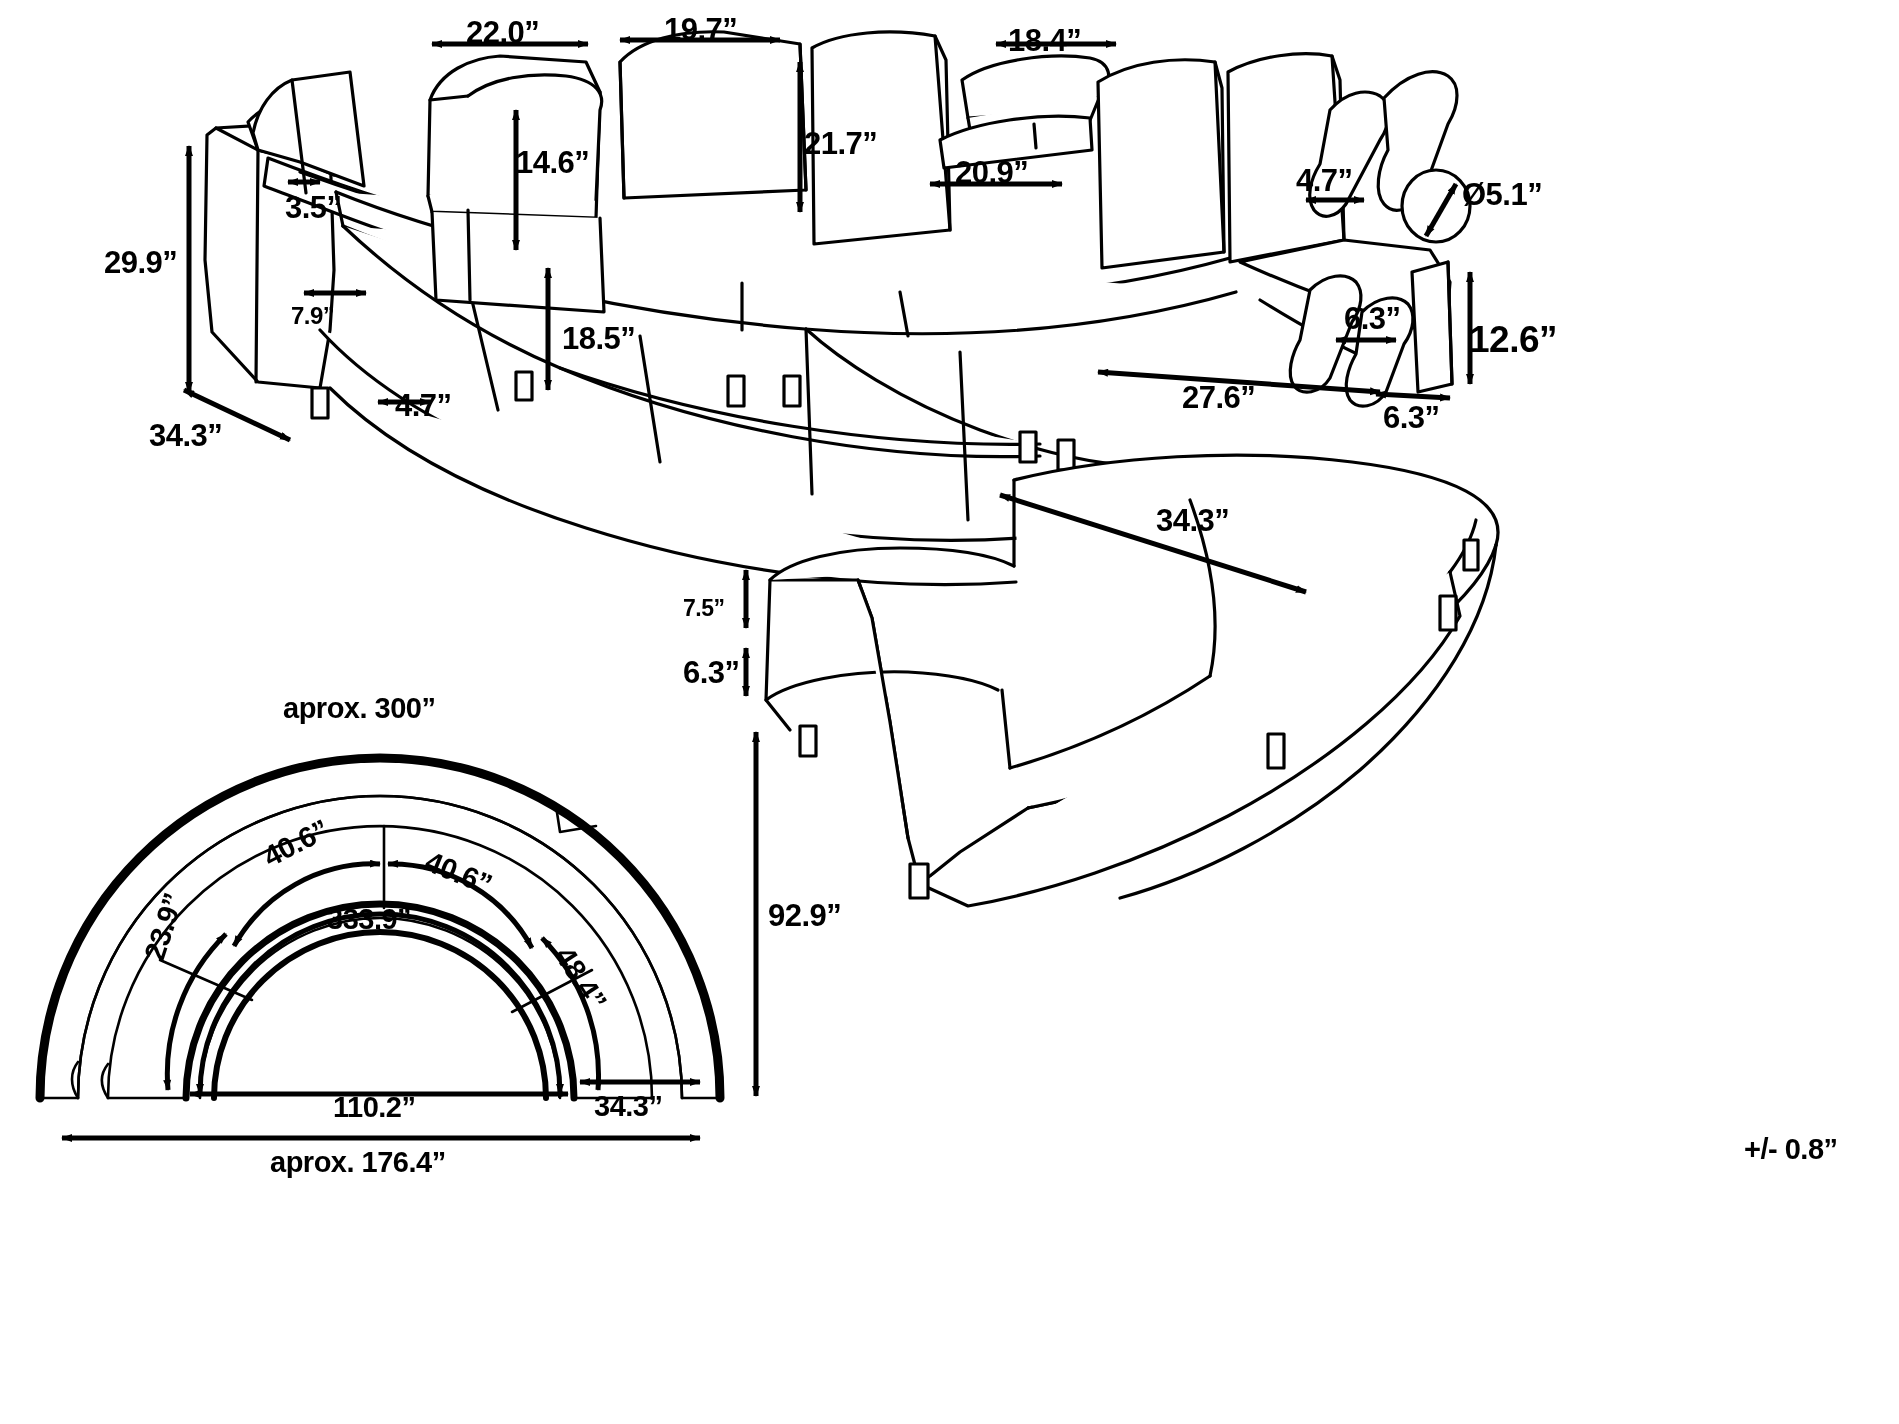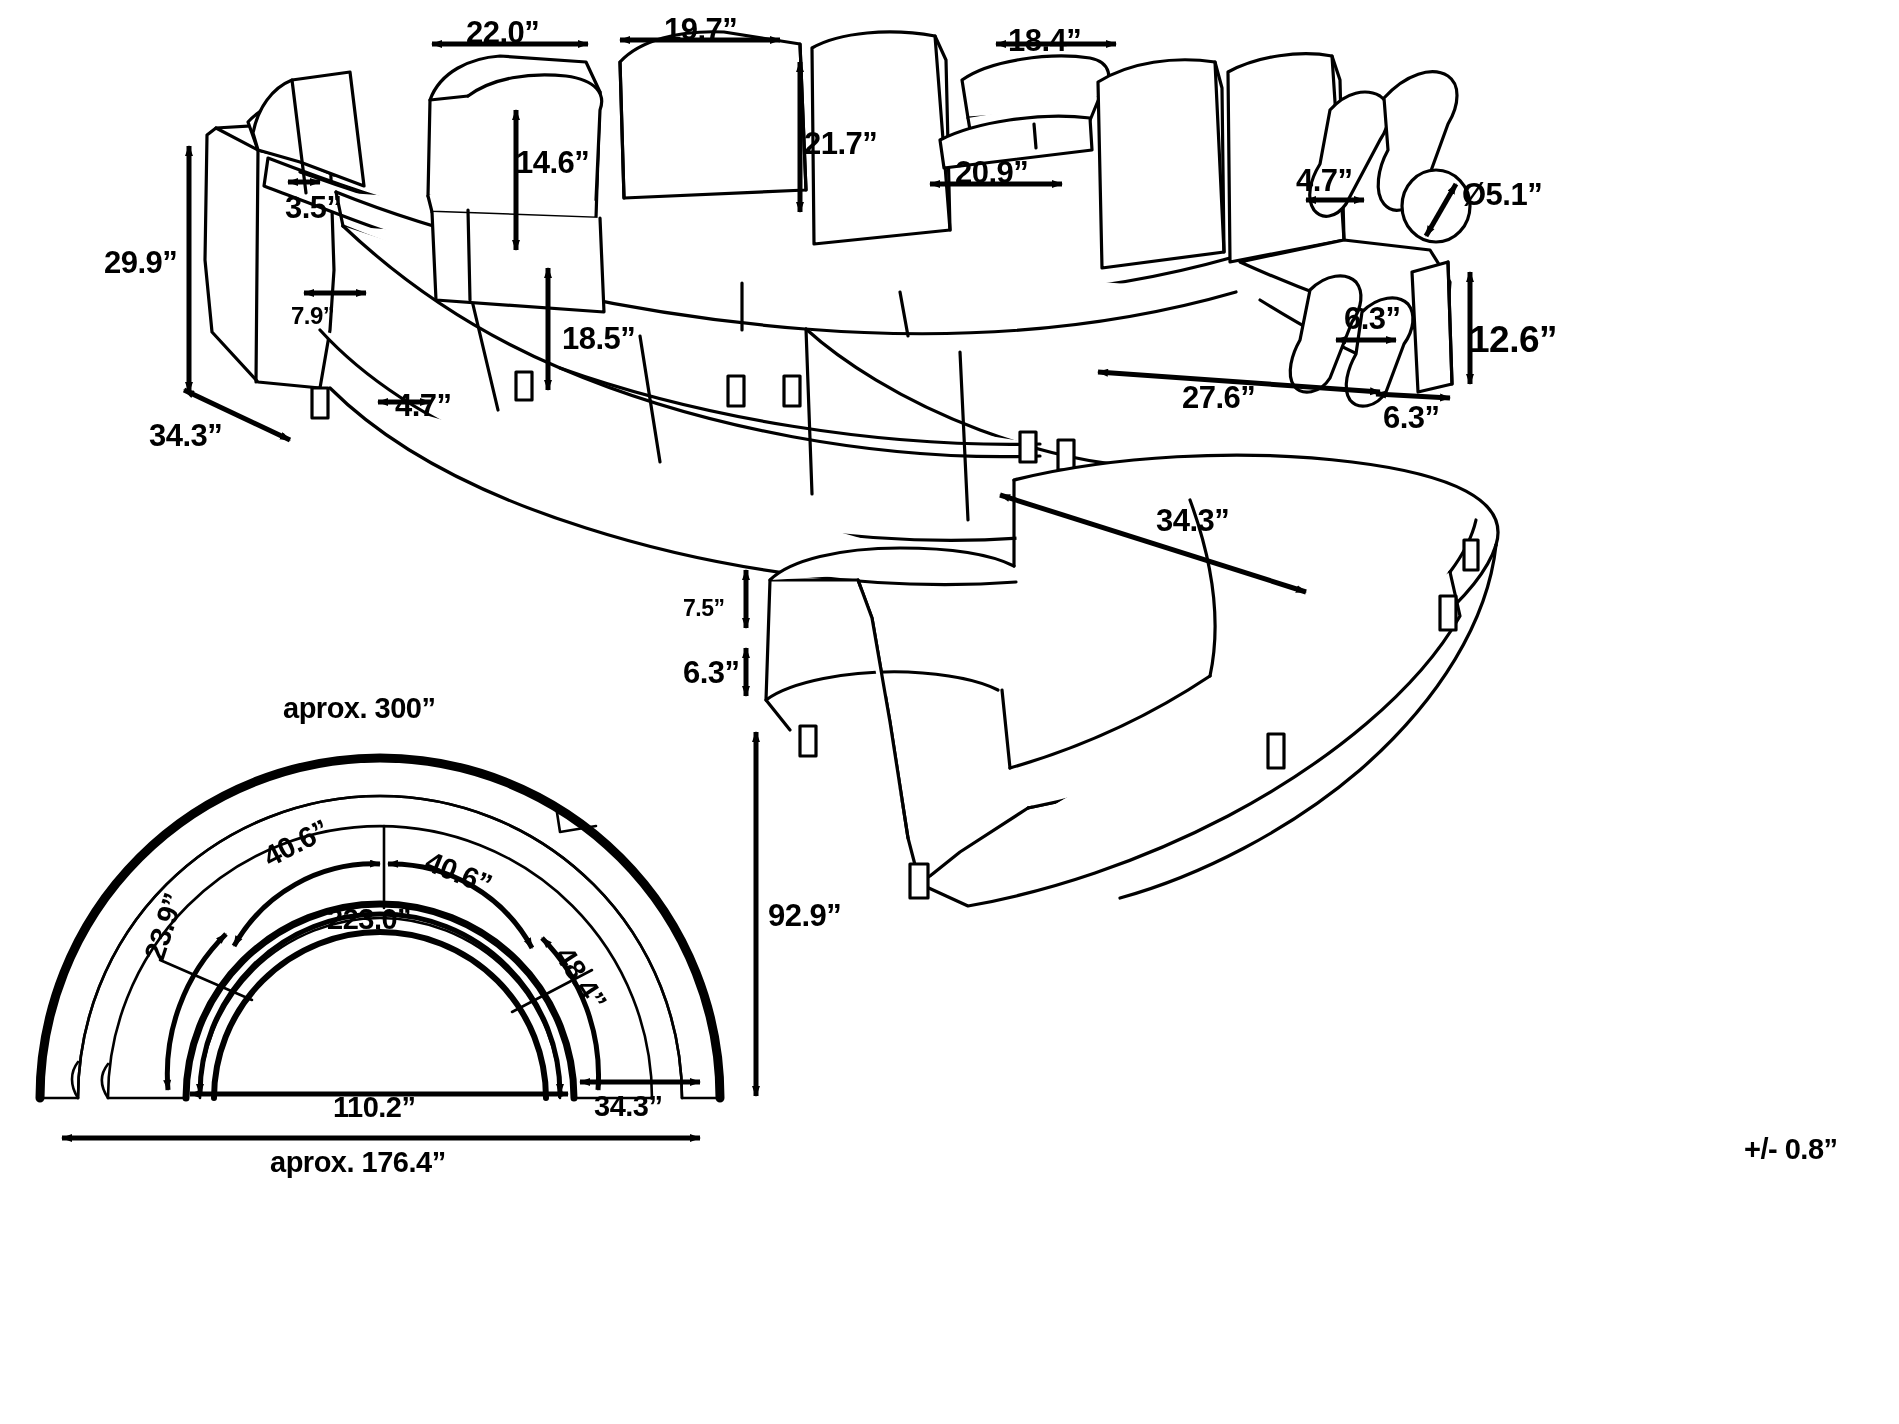--- a/index.html
+++ b/index.html
@@ -222,21 +222,21 @@
   <div class="dim-label" style="left:1182px;top:382px;font-size:31px;">27.6”</div>
   <div class="dim-label" style="left:1383px;top:402px;font-size:31px;">6.3”</div>
   <div class="dim-label" style="left:1156px;top:505px;font-size:31px;">34.3”</div>
   <div class="dim-label" style="left:683px;top:597px;font-size:23px;">7.5”</div>
   <div class="dim-label" style="left:683px;top:657px;font-size:31px;">6.3”</div>
   <div class="dim-label" style="left:768px;top:900px;font-size:31px;">92.9”</div>
 
   <div class="dim-label" style="left:283px;top:694px;font-size:29px;">aprox. 300”</div>
   <div class="dim-label" style="left:259px;top:846px;font-size:29px;transform:rotate(-27deg);transform-origin:left top;">40.6”</div>
   <div class="dim-label" style="left:432px;top:847px;font-size:29px;transform:rotate(22deg);transform-origin:left top;">40.6”</div>
-  <div class="dim-label" style="left:327px;top:905px;font-size:29px;">223.0”</div>
+  <div class="dim-label" style="left:327px;top:905px;font-size:29px;">333.9”</div>
   <div class="dim-label" style="left:140px;top:955px;font-size:29px;transform:rotate(-72deg);transform-origin:left top;">23.9”</div>
   <div class="dim-label" style="left:574px;top:942px;font-size:29px;transform:rotate(57deg);transform-origin:left top;">48.4”</div>
   <div class="dim-label" style="left:333px;top:1093px;font-size:29px;">110.2”</div>
   <div class="dim-label" style="left:594px;top:1092px;font-size:29px;">34.3”</div>
   <div class="dim-label" style="left:270px;top:1148px;font-size:29px;">aprox. 176.4”</div>
 
   <div class="dim-label" style="left:1744px;top:1135px;font-size:29px;">+/- 0.8”</div>
 
 </div>
 

